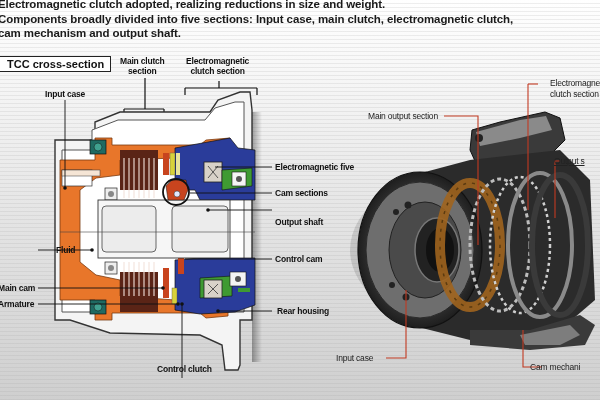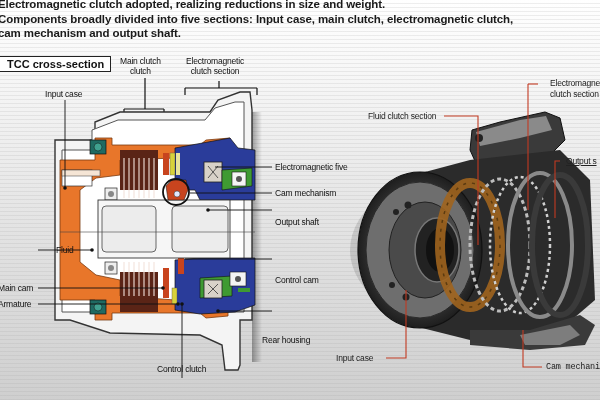--- a/index.html
+++ b/index.html
@@ -5,21 +5,21 @@
   html, body { margin:0; padding:0; }
   body {
     width:600px; height:400px; overflow:hidden; position:relative;
     font-family: "Liberation Sans", sans-serif;
     background:
       repeating-linear-gradient(180deg, rgba(255,255,255,0.0) 0px, rgba(255,255,255,0.0) 3px, rgba(160,160,160,0.18) 3px, rgba(160,160,160,0.18) 4px),
       linear-gradient(180deg, #ffffff 0%, #f6f6f6 20%, #e4e4e4 55%, #cfcfcf 100%);
   }
   .headline { position:absolute; left:-2px; font-size:11.5px; font-weight:bold; color:#1a1a1a; white-space:nowrap; letter-spacing:-0.1px; }
   .section-box { position:absolute; left:-4px; top:56px; border:1.5px solid #222; background:#fff; padding:1px 6px 1px 10px; font-size:11px; font-weight:bold; color:#111; }
-  .lbl { position:absolute; font-size:8.5px; font-weight:normal; color:#111; white-space:nowrap; letter-spacing:-0.2px; }
+  .lbl { position:absolute; font-size:8.5px; font-weight:bold; color:#111; white-space:nowrap; letter-spacing:-0.2px; }
   .lbl.c { text-align:center; line-height:10px; }
   .lbl.r { font-weight:normal; font-size:8.5px; color:#222; }
   svg { position:absolute; left:0; top:0; }
 </style>
 </head>
 <body>
 
 <div class="headline" style="top:-2px;">Electromagnetic clutch adopted, realizing reductions in size and weight.</div>
 <div class="headline" style="top:13px;">Components broadly divided into five sections: Input case, main clutch, electromagnetic clutch,</div>
 <div class="headline" style="top:27px;">cam mechanism and output shaft.</div>
@@ -198,39 +198,39 @@
     <path d="M528 84 L528 210"></path>
     <path d="M560 161 L555 161 L555 218"></path>
     <path d="M386 358 L406 358 L406 290"></path>
     <path d="M542 367 L523 367 L523 330"></path>
   </g>
   <path d="M528 84 L538 84" stroke="#c23a22" stroke-width="1.1"></path>
 </svg>
 
 <div class="lbl c" style="left:120px; top:56px;">
   <div>Main clutch</div>
-  <div>clutch</div>
+  <div>section</div>
 </div>
 <div class="lbl c" style="left:186px; top:56px;">
   <div>Electromagnetic</div>
   <div>clutch section</div>
 </div>
 
 <div class="lbl" style="left:45px; top:89px;">Input case</div>
 <div class="lbl" style="left:15px; top:245px;margin-left:41px;">Fluid</div>
 <div class="lbl" style="left:-2px; top:283px;">Main cam</div>
 <div class="lbl" style="left:-2px; top:299px;">Armature</div>
 <div class="lbl" style="left:157px; top:364px;">Control clutch</div>
 
 <div class="lbl" style="left:275px; top:162px;">Electromagnetic five</div>
-<div class="lbl" style="left:275px; top:188px;">Cam mechanism</div>
+<div class="lbl" style="left:275px; top:188px;">Cam sections</div>
 <div class="lbl" style="left:275px; top:205px;margin-top:12px;">Output shaft</div>
-<div class="lbl" style="left:275px; top:254px;margin-top:21px;">Control cam</div>
-<div class="lbl" style="left:262px; top:306px;margin-top:29px;">Rear housing</div>
-
-<div class="lbl r" style="left:368px; top:111px;">Fluid clutch section</div>
+<div class="lbl" style="left:275px; top:254px;">Control cam</div>
+<div class="lbl" style="left:277px; top:306px;">Rear housing</div>
+
+<div class="lbl r" style="left:368px; top:111px;">Main output section</div>
 <div class="lbl r" style="left:550px; top:78px; line-height:11px;">
   <div>Electromagnetic</div>
   <div>clutch section</div>
 </div>
-<div class="lbl r" style="left:566px; top:156px;text-decoration:underline;">Output s</div>
+<div class="lbl r" style="left:554px; top:156px;text-decoration:underline;">Output s</div>
 <div class="lbl r" style="left:336px; top:353px;">Input case</div>
-<div class="lbl r" style="left:546px; top:362px;font-family:Liberation Mono, monospace;">Cam mechani</div>
+<div class="lbl r" style="left:530px; top:362px;">Cam mechani</div>
 
 </body></html>

